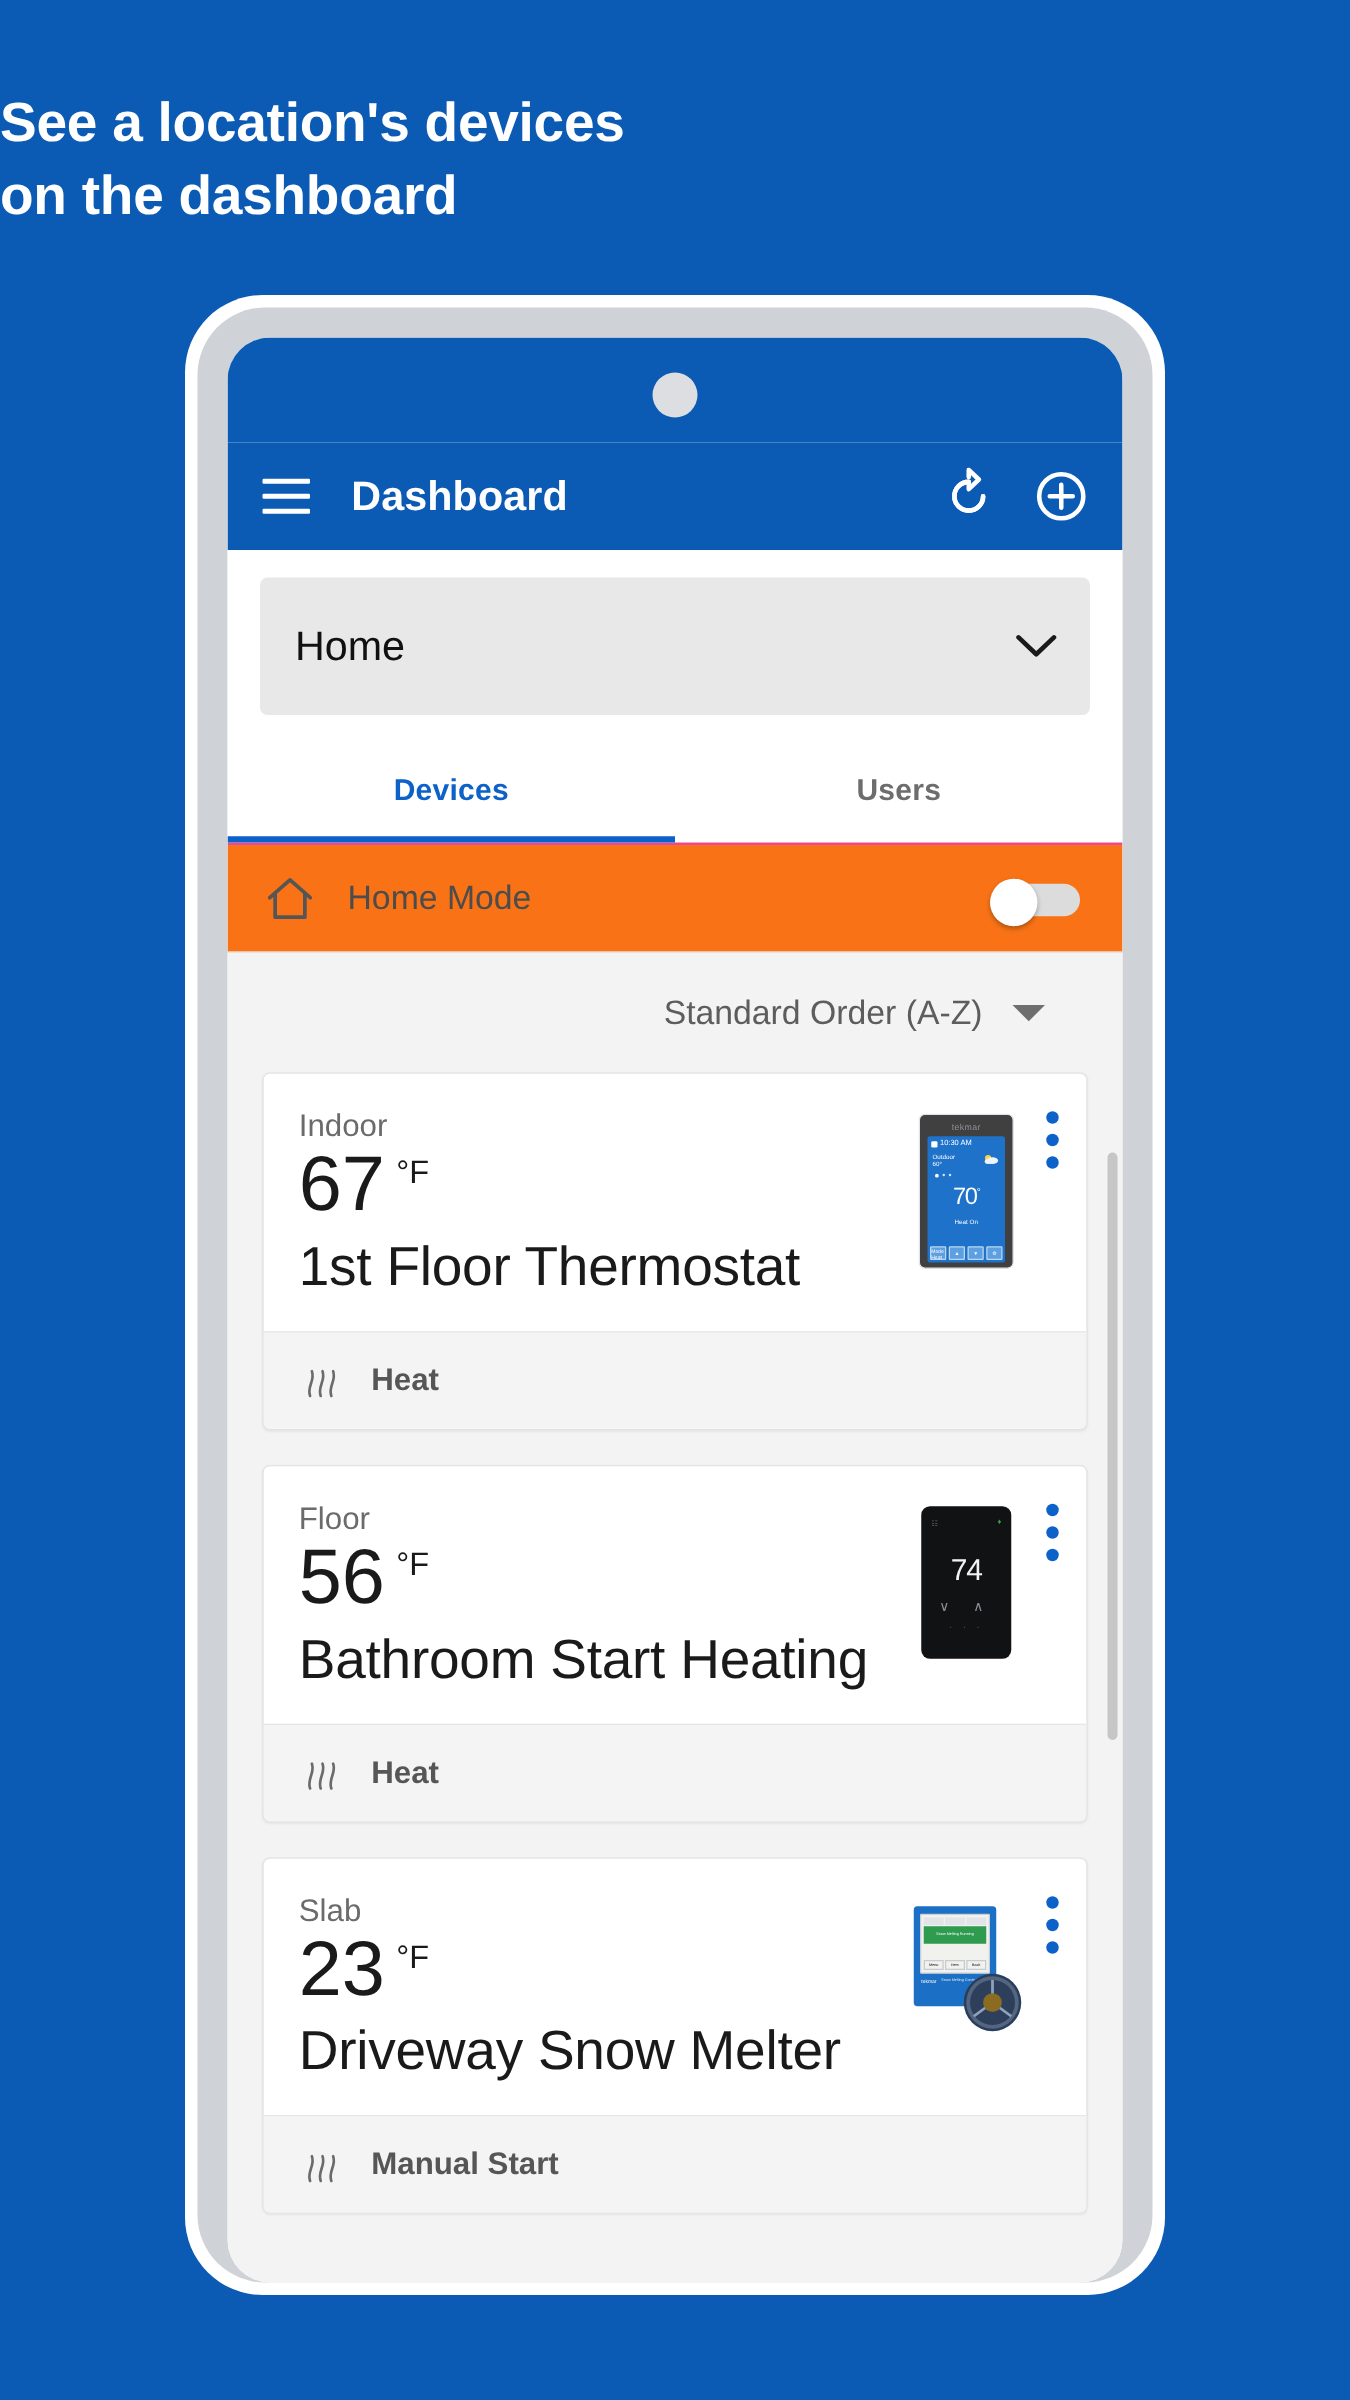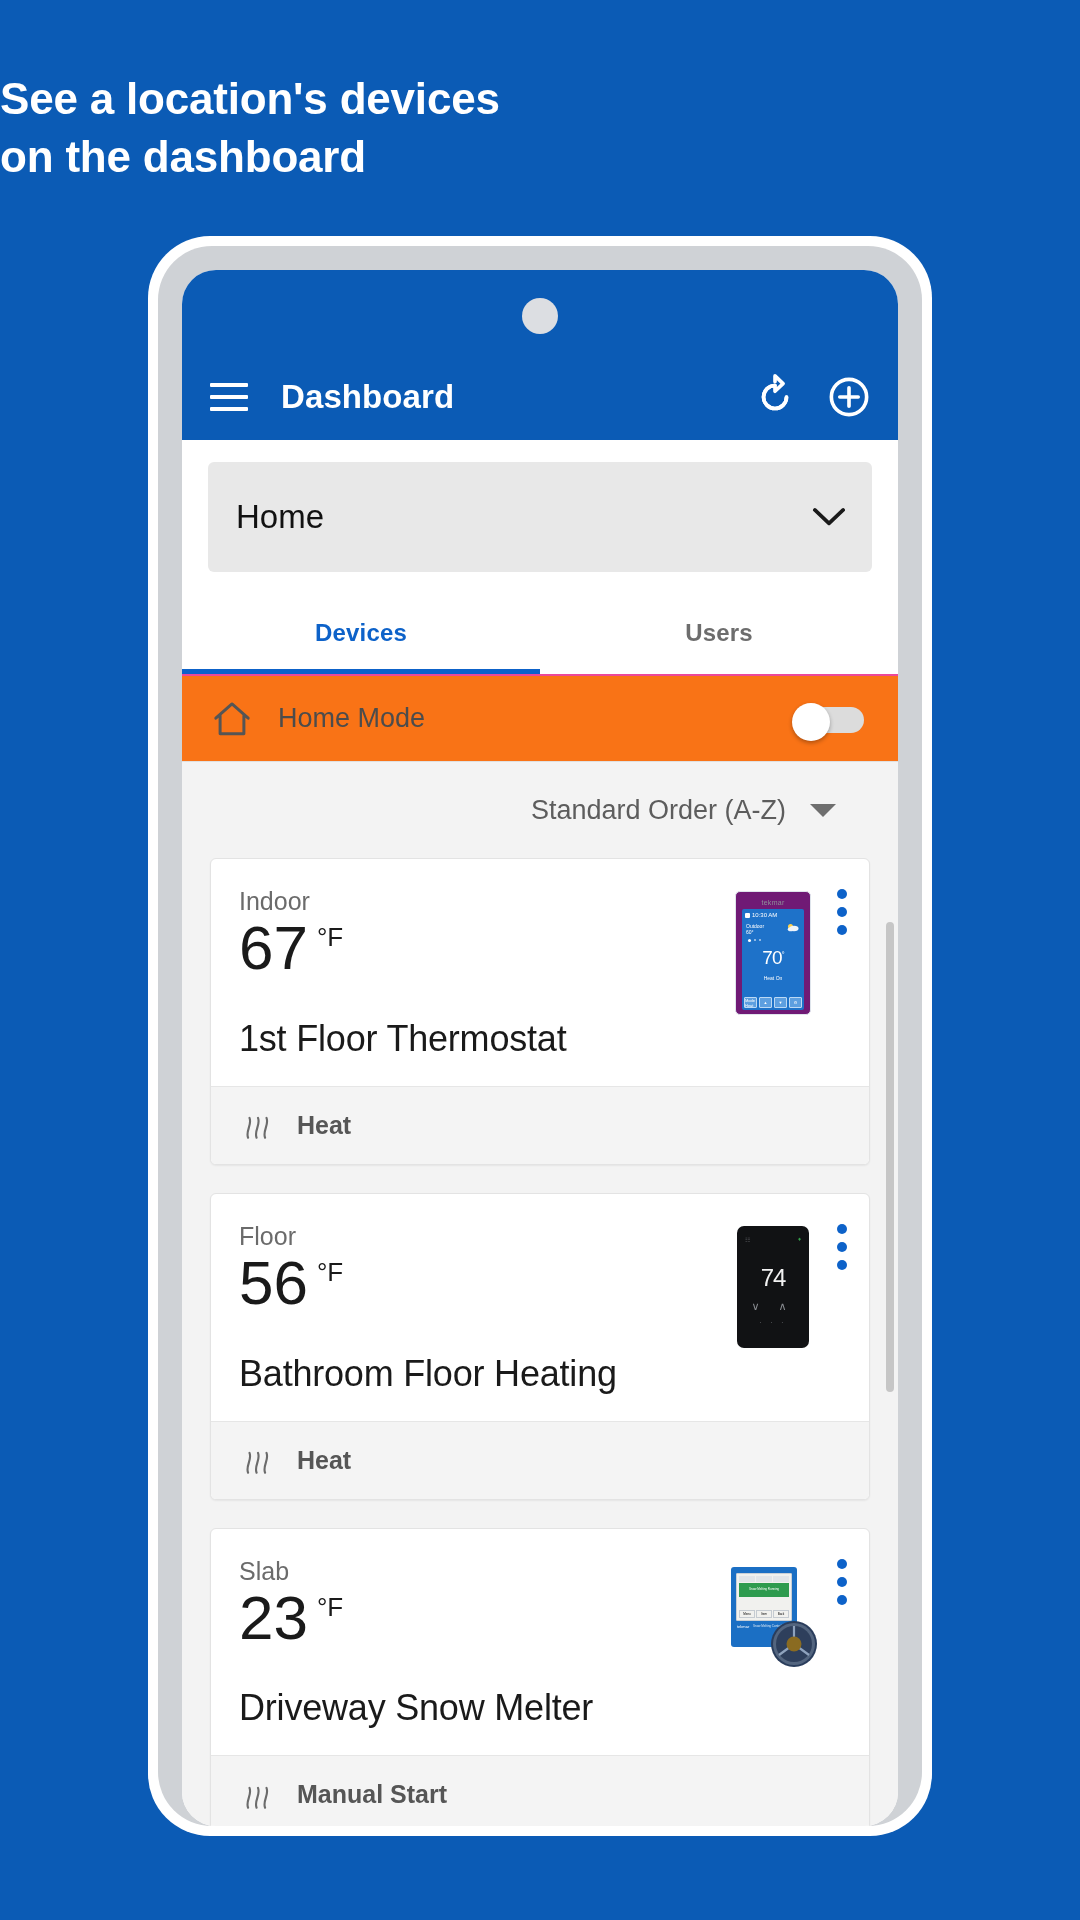--- a/index.html
+++ b/index.html
@@ -234,22 +234,22 @@
     line-height: 0.98;
     font-weight: normal;
   }
   .card-unit {
     font-size: 26px;
     color: #1a1a1a;
     margin-left: 9px;
     margin-top: 4px;
   }
   .card-title {
-    margin-top: 39px;
-    font-size: 36px;
+    margin-top: 10px;
+    font-size: 44px;
     color: #1a1a1a;
     font-weight: normal;
     letter-spacing: -0.2px;
   }
   .card-thumb {
     width: 92px;
     margin-right: 26px;
     display: flex;
     align-items: flex-start;
     justify-content: center;
@@ -275,21 +275,21 @@
   .card-status {
     margin-left: 22px;
     font-size: 25px;
     color: #565656;
     font-weight: bold;
   }
 
   
   .thumb-tekmar {
     width: 76px; height: 124px;
-    background: #701a75;
+    background: #404040;
     border: 1px solid #dfe5ec;
     border-radius: 5px;
     padding: 4px;
     display: flex; flex-direction: column; align-items: center;
   }
   .thumb-tekmar .brand {
     font-size: 7px; color: #8d9199; letter-spacing: .3px; margin: 3px 0 3px;
   }
   .thumb-tekmar .lcd {
     flex: 1; width: 62px; background: #1e72c9; border-radius: 2px;
@@ -491,21 +491,21 @@
     </div>
 
     <div class="device-card">
       <div class="card-body">
         <div class="card-left">
           <div class="card-kind">Floor</div>
           <div class="card-temp-row">
             <div class="card-temp">56</div>
             <div class="card-unit">°F</div>
           </div>
-          <div class="card-title">Bathroom Floor Heating</div>
+          <div class="card-title">Bathroom Start Heating</div>
         </div>
         <div class="card-thumb">
           <div class="thumb-black">
             <div class="tb-icons">
               <span>☷</span>
               <span class="g">♦</span>
             </div>
             <div class="tb-num">74</div>
             <div class="tb-arrows">∨  ∧</div>
             <div class="tb-dots">· · ·</div>

